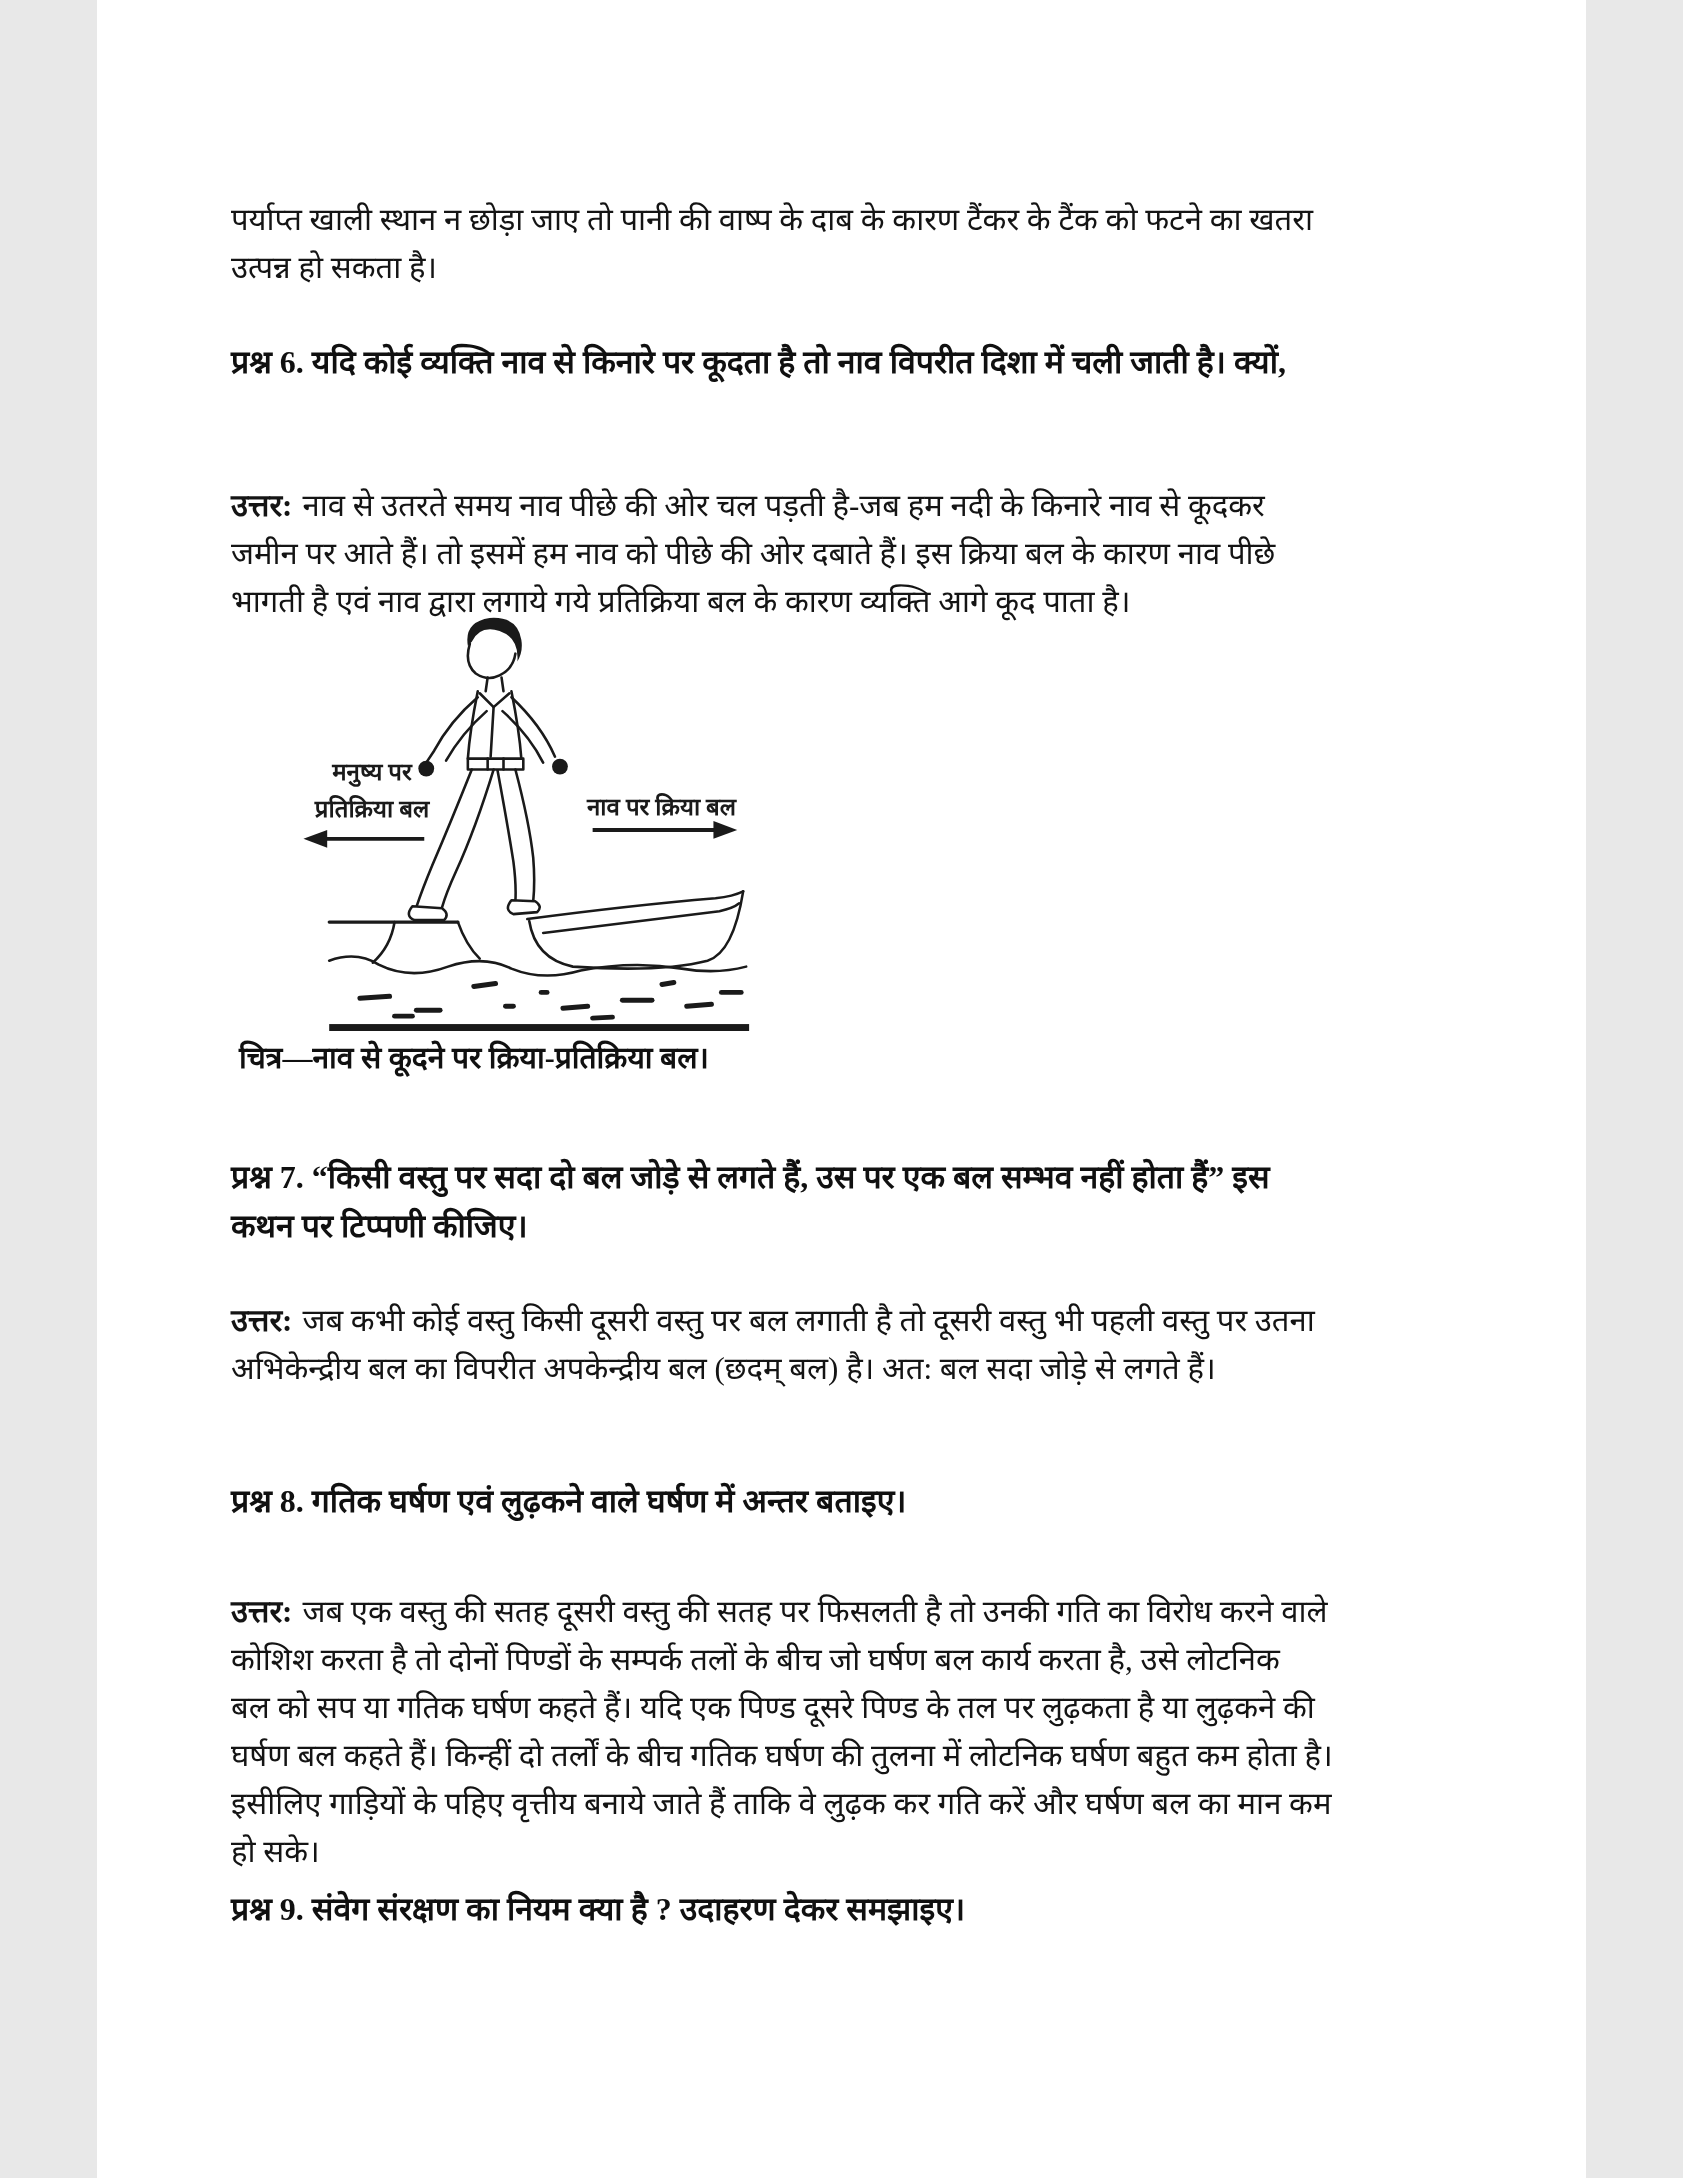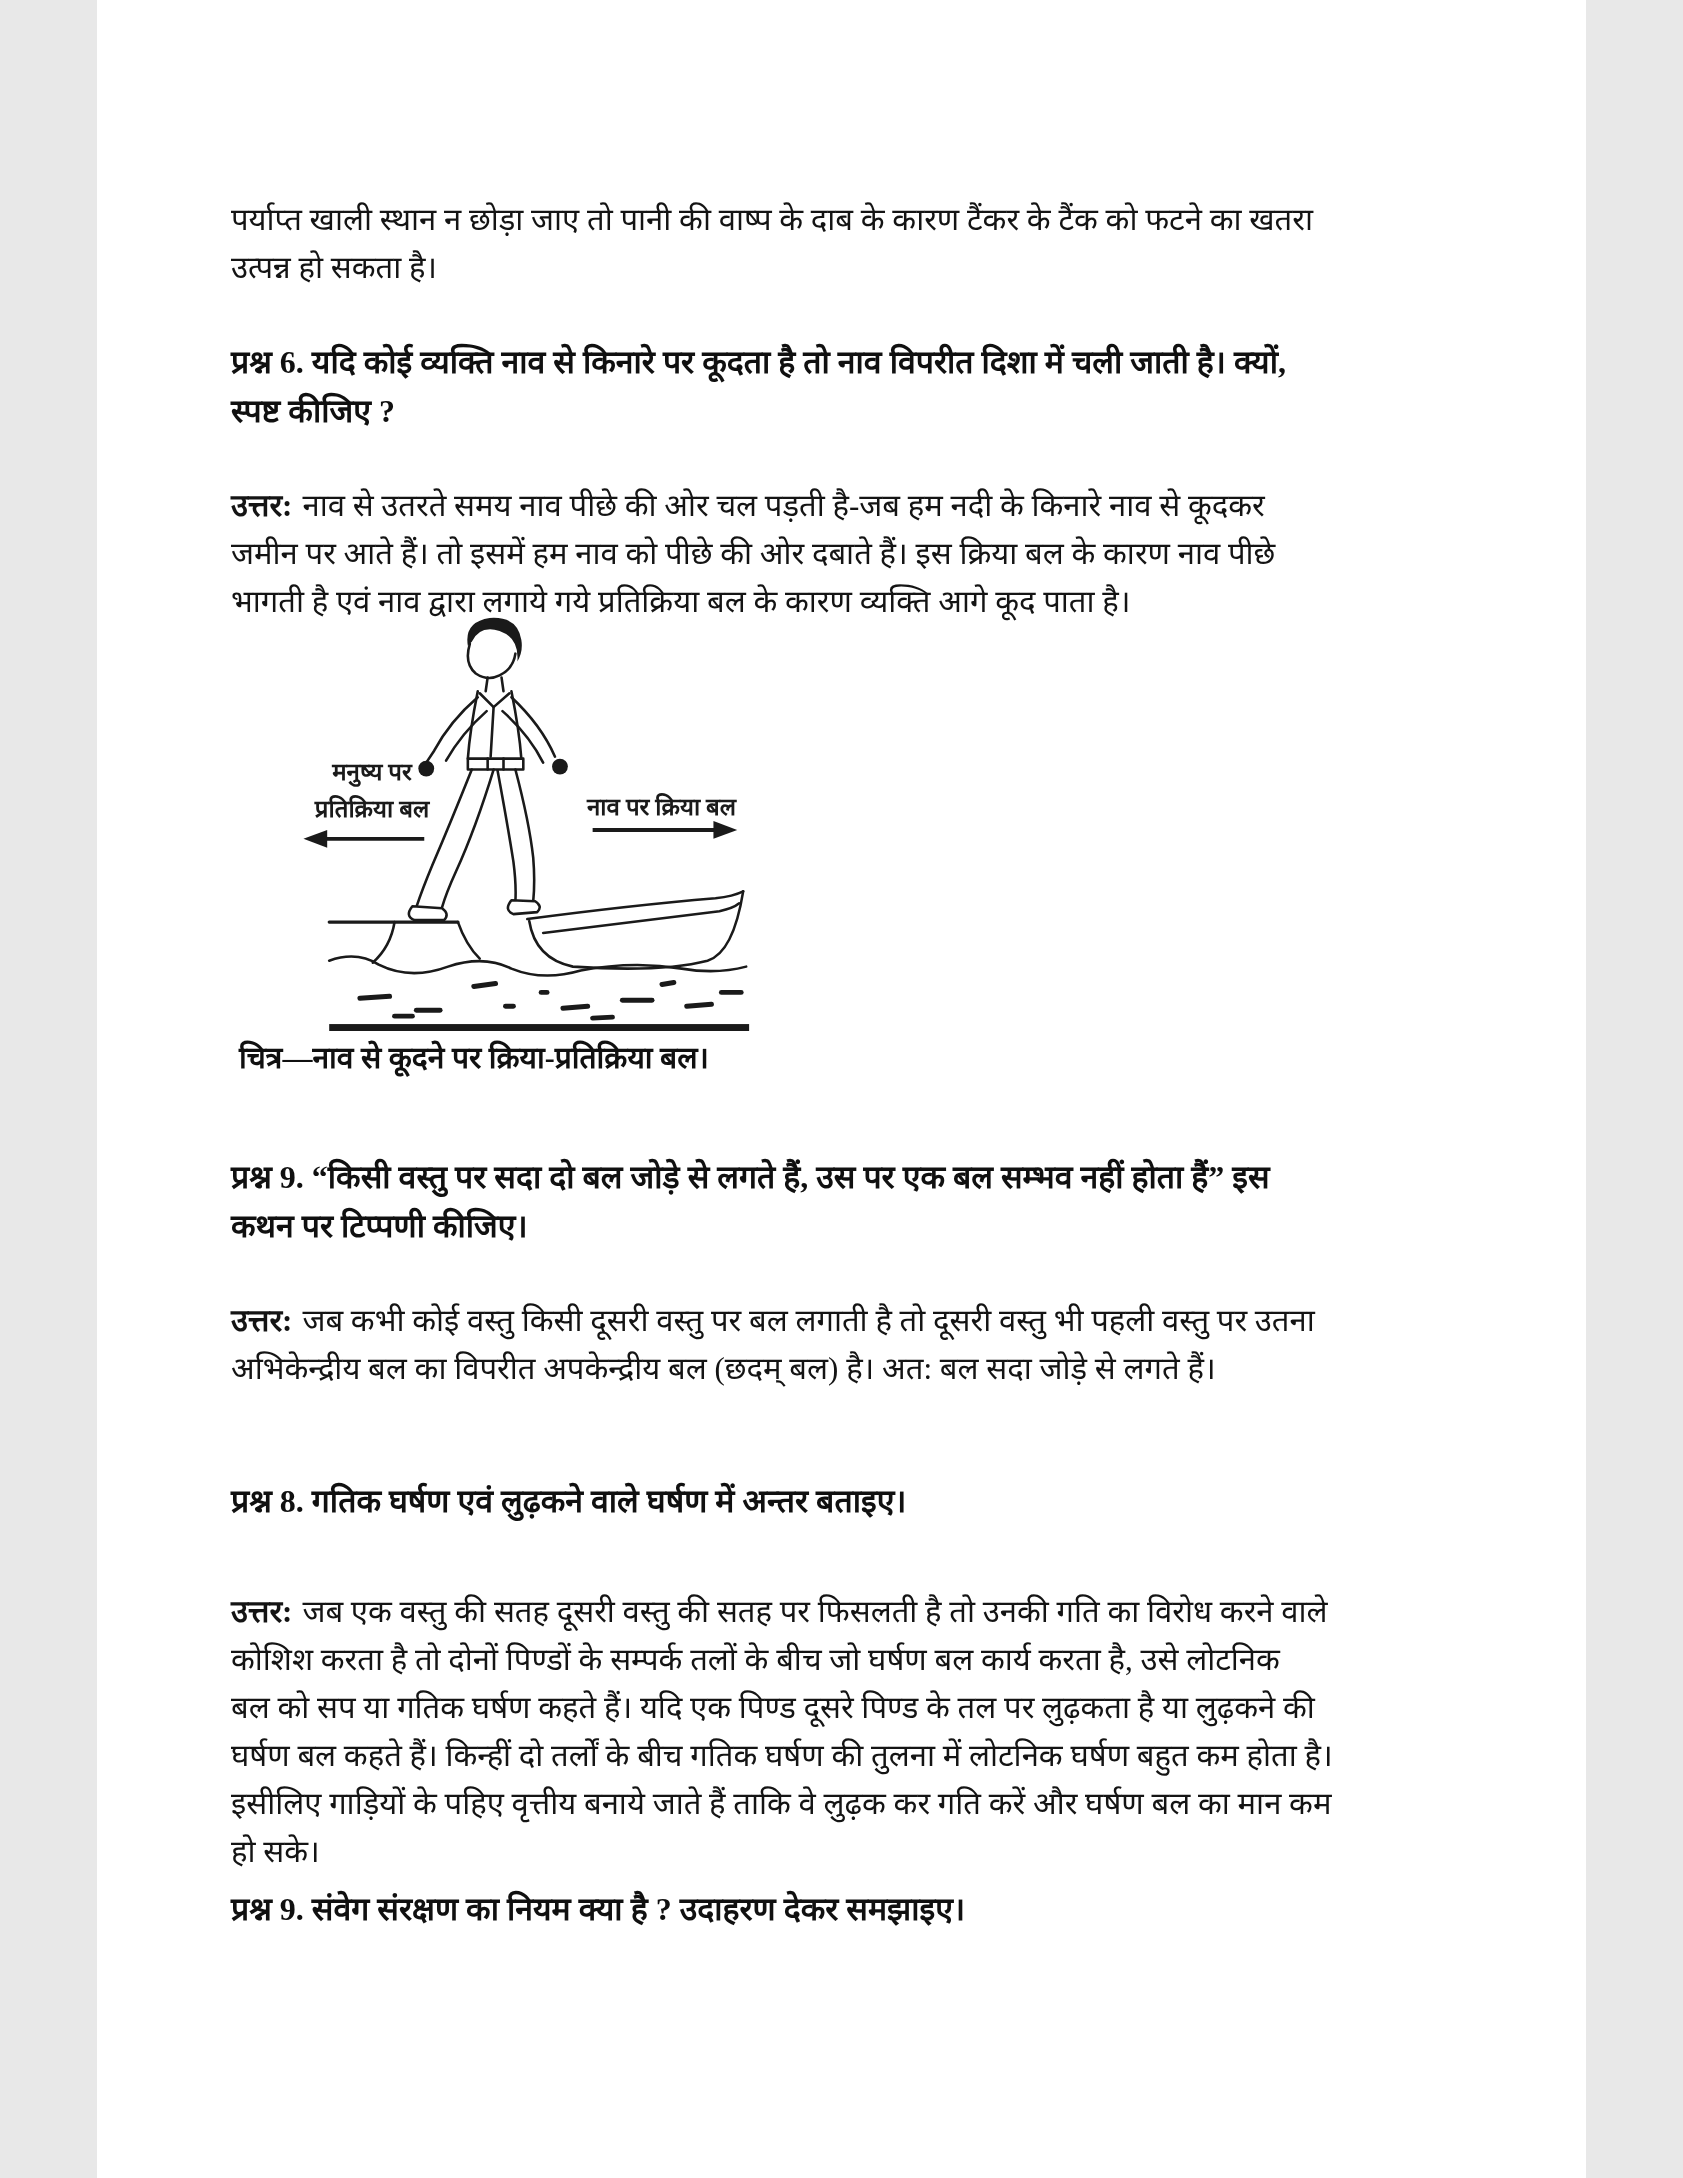--- a/index.html
+++ b/index.html
@@ -55,21 +55,20 @@
 
 <div class="page">
 
   <div class="block" style="top:196px">
     <div class="tline">पर्याप्त खाली स्थान न छोड़ा जाए तो पानी की वाष्प के दाब के कारण टैंकर के टैंक को फटने का खतरा</div>
     <div class="tline">उत्पन्न हो सकता है।</div>
   </div>
 
   <div class="block heading" style="top:338px">
     <div class="tline">प्रश्न 6. यदि कोई व्यक्ति नाव से किनारे पर कूदता है तो नाव विपरीत दिशा में चली जाती है। क्यों,</div>
-    <div class="tline">स्पष्ट कीजिए ?</div>
   </div>
 
   <div class="block" style="top:482px">
     <div class="tline">
       <span class="blabel">उत्तर:</span><span>नाव से उतरते समय नाव पीछे की ओर चल पड़ती है-जब हम नदी के किनारे नाव से कूदकर</span>
     </div>
     <div class="tline">जमीन पर आते हैं। तो इसमें हम नाव को पीछे की ओर दबाते हैं। इस क्रिया बल के कारण नाव पीछे</div>
     <div class="tline">भागती है एवं नाव द्वारा लगाये गये प्रतिक्रिया बल के कारण व्यक्ति आगे कूद पाता है।</div>
   </div>
 
@@ -138,21 +137,21 @@
 
     <div class="fig-label fig-label-left">
       <div>मनुष्य पर</div>
       <div>प्रतिक्रिया बल</div>
     </div>
     <div class="fig-label fig-label-right">नाव पर क्रिया बल</div>
     <div class="fig-caption">चित्र—नाव से कूदने पर क्रिया-प्रतिक्रिया बल।</div>
   </div>
 
   <div class="block heading" style="top:1153px">
-    <div class="tline">प्रश्न 9. “किसी वस्तु पर सदा दो बल जोड़े से लगते हैं, उस पर एक बल सम्भव नहीं होता हैं” इस</div>
+    <div class="tline">प्रश्न 7. “किसी वस्तु पर सदा दो बल जोड़े से लगते हैं, उस पर एक बल सम्भव नहीं होता हैं” इस</div>
     <div class="tline">कथन पर टिप्पणी कीजिए।</div>
   </div>
 
   <div class="block" style="top:1297px">
     <div class="tline">
       <span class="blabel">उत्तर:</span><span>जब कभी कोई वस्तु किसी दूसरी वस्तु पर बल लगाती है तो दूसरी वस्तु भी पहली वस्तु पर उतना</span>
     </div>
     <div class="tline">अभिकेन्द्रीय बल का विपरीत अपकेन्द्रीय बल (छदम् बल) है। अत: बल सदा जोड़े से लगते हैं।</div>
   </div>
 

